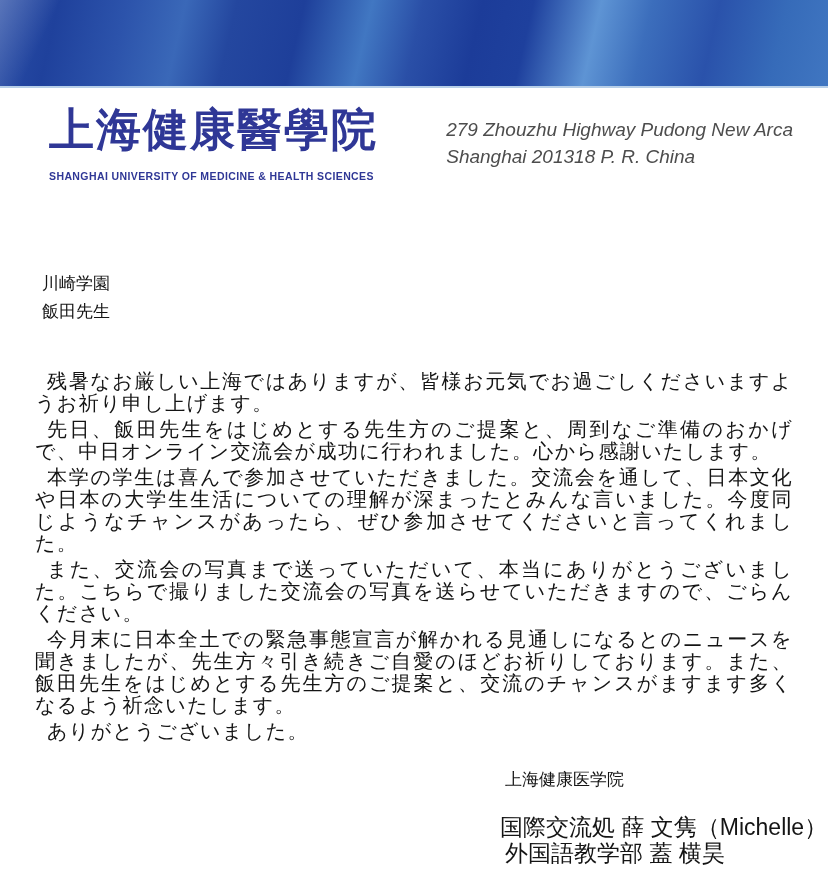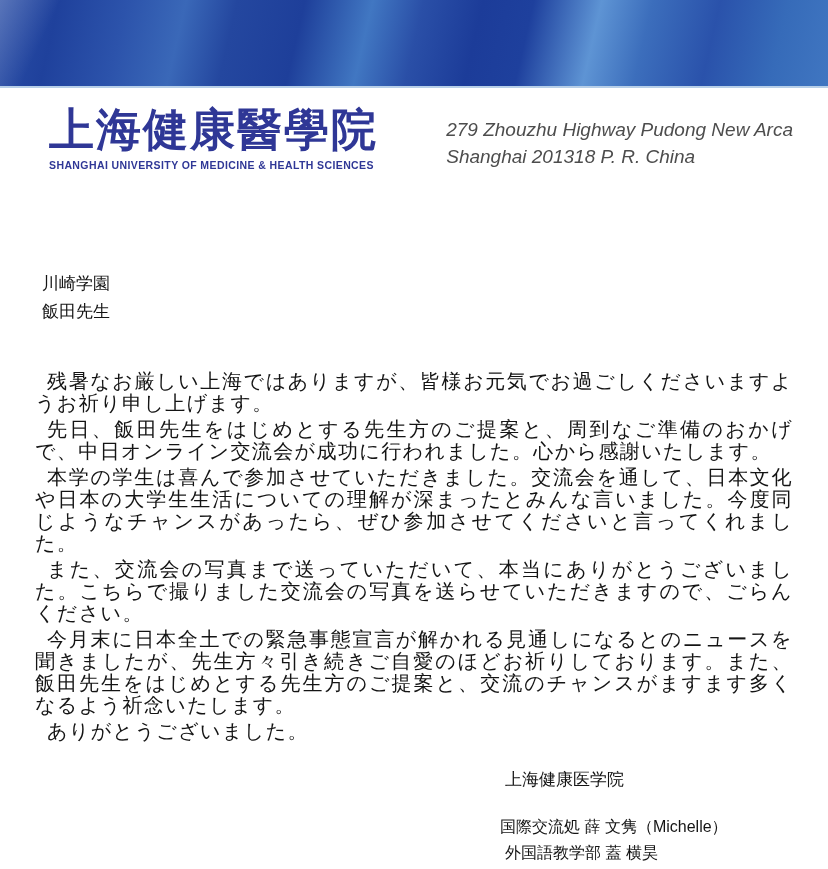--- a/index.html
+++ b/index.html
@@ -36,21 +36,21 @@
   .logo-cn {
     font-family: "DejaVu Serif", "Liberation Serif", serif;
     font-size: 45px;
     line-height: 52px;
     font-weight: 700;
     letter-spacing: 2px;
     color: #2f3796;
     white-space: nowrap;
   }
   .logo-en {
-    margin-top: 3px;
+    margin-top: 14px;
     font-size: 10.5px;
     font-weight: 700;
     letter-spacing: 0.4px;
     color: #2f3796;
     white-space: nowrap;
   }
   .address {
     margin-top: 12px;
     font-family: Liberation Sans, sans-serif;
     font-style: italic;
@@ -76,21 +76,21 @@
     letter-spacing: 1.4px;
     text-align: justify;
   }
   .body p {
     margin: 0 0 4px 0;
     text-indent: 12px;
   }
 
   
   .sig-org   { margin: 26px 0 12px 505px; font-size: 17px; line-height: 24px; white-space: nowrap; }
-  .sig-names { margin: 22px 0 0 500px; font-size: 16px; line-height: 26px; }
+  .sig-names { margin: 22px 0 0 500px; font-size: 23px; line-height: 26px; }
   .sig-name-2 { margin-left: 5px; }
   .sig-date  { margin: 18px 0 0 577px; font-size: 12px; line-height: 24px; white-space: nowrap; font-style: italic; }
 </style>
 </head>
 <body>
 
 <div class="page">
 
   <div class="banner"></div>
 

